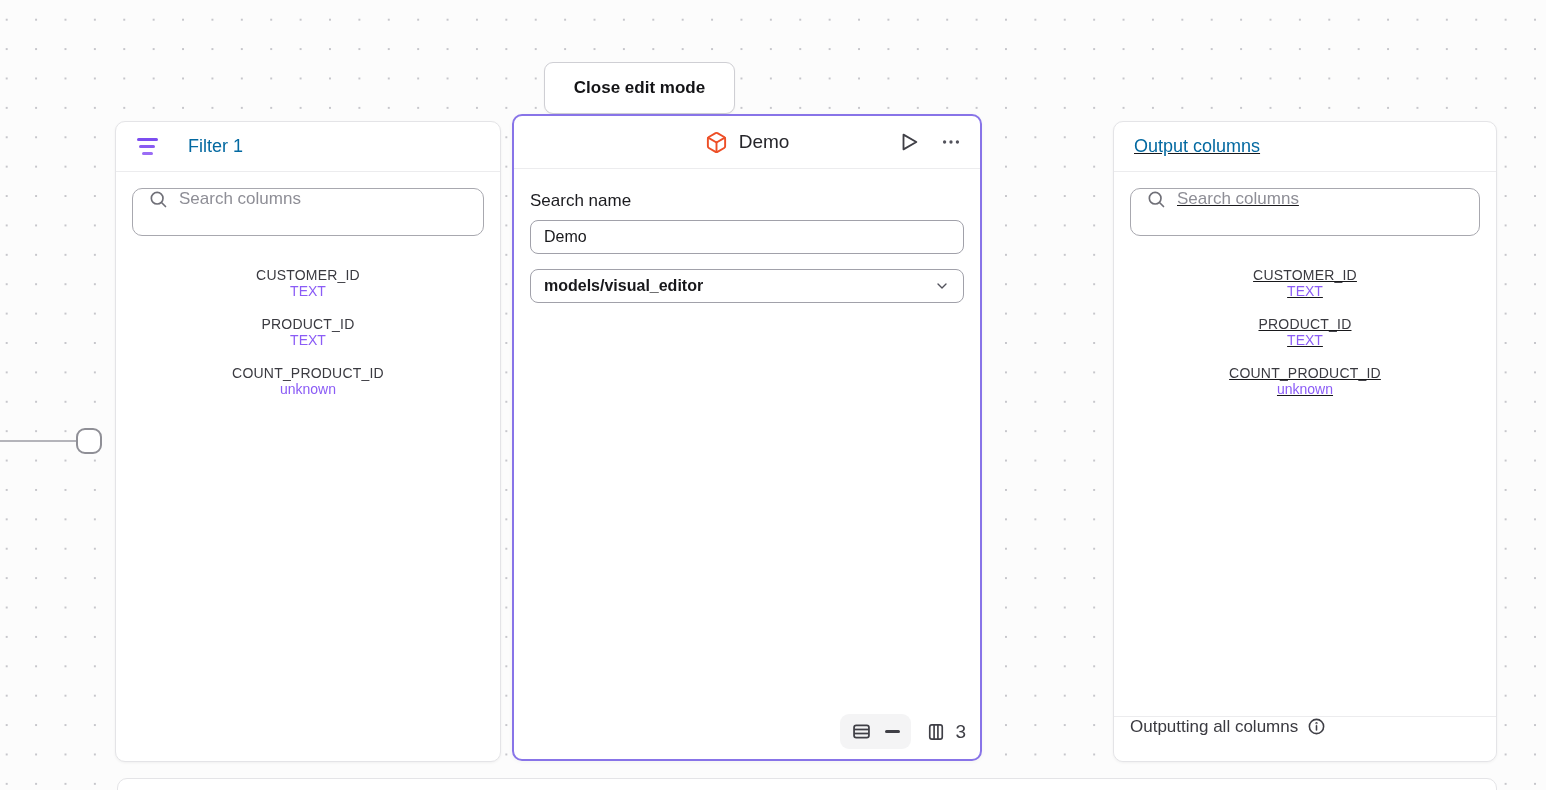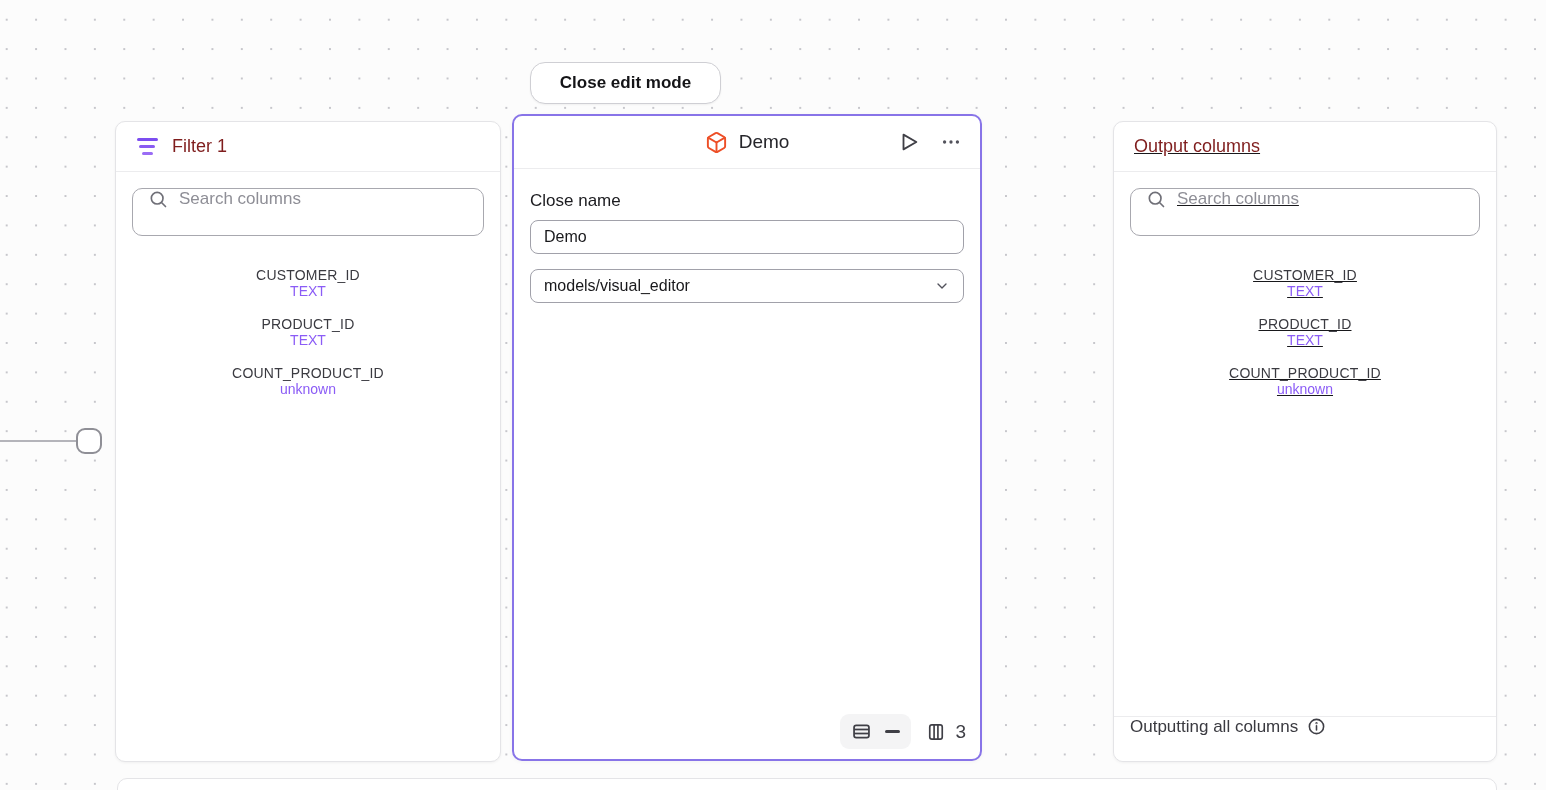--- a/index.html
+++ b/index.html
@@ -20,25 +20,25 @@
     background: #fff;
     border: 1px solid #e4e4e7;
     border-radius: 10px;
     box-shadow: 0 1px 3px rgba(0,0,0,0.05);
   }
   .panel-header {
     height: 50px;
     border-bottom: 1px solid #ececee;
     display: flex;
     align-items: center;
-    gap: 14px;
+    gap: 30px;
     padding: 0 20px;
     font-size: 18px;
     font-weight: 500;
-    color: #7f1d1d;
+    color: #0369a1;
   }
 
   
   .search-wrap {
     margin: 16px;
     height: 48px;
     border: 1.5px solid #a8a8af;
     border-radius: 10px;
     display: flex;
     align-items: flex-start;
@@ -91,21 +91,21 @@
   .text-input {
     width: 100%; height: 34px;
     border: 1px solid #a1a1aa; border-radius: 8px;
     padding: 0 13px; font-family: inherit; font-size: 16px; color: #18181b;
     outline: none; background: #fff;
   }
   .select-box {
     margin-top: 1px; height: 34px;
     border: 1px solid #a1a1aa; border-radius: 8px;
     display: flex; align-items: center; justify-content: space-between;
-    padding: 12px 13px; font-size: 16px; font-weight: 400; color: #18181b;
+    padding: 12px 13px; font-size: 16px; font-weight: 700; color: #18181b;
     background: #fff; cursor: pointer;
   }
   .mb14 { margin-bottom: 14px; }
 
   .demo-footer {
     position: absolute; right: 14px; bottom: 10px;
     display: flex; align-items: center; gap: 15px;
   }
   .rows-pill {
     background: #f4f4f5; border-radius: 9px;
@@ -122,22 +122,22 @@
     position: absolute; left: 0; right: 0; bottom: 0; height: 45px;
     border-top: 1px solid #ececee;
     display: flex; align-items: flex-start; gap: 9px;
     padding: 0 16px;
     font-size: 17px; color: #3a3a40;
     border-radius: 0 0 10px 10px; background: #fff;
   }
 
   
   #close-edit-btn {
-    position: absolute; left: 530px; top: 62px; width: 191px; height: 42px;
-    background: #fff; border: 1px solid #cfcfd4; border-radius: 15px;
+    position: absolute; left: 544px; top: 62px; width: 191px; height: 52px;
+    background: #fff; border: 1px solid #cfcfd4; border-radius: 9px;
     font-family: inherit; font-size: 17px; font-weight: 700; color: #141417;
     box-shadow: 0 1px 2px rgba(0,0,0,0.05);
     cursor: pointer;
   }
 
   
   #connector-line {
     position: absolute; left: 0; top: 440px; width: 77px; height: 2px;
     background: #b4b4ba;
   }
@@ -220,21 +220,21 @@
           <svg width="22" height="22" viewBox="0 0 24 24" fill="#52525b">
               <circle cx="5" cy="12" r="1.8"></circle>
               <circle cx="12" cy="12" r="1.8"></circle>
               <circle cx="19" cy="12" r="1.8"></circle>
             </svg>
         </span>
       </button>
     </span>
   </div>
   <div class="demo-body">
-    <label class="field-label">Close name</label>
+    <label class="field-label">Search name</label>
     <input class="text-input mb14" type="text" value="Demo" style="">
     <div class="select-box">
       <span>models/visual_editor</span>
       <span>
         <svg width="16" height="16" viewBox="0 0 24 24" fill="none" stroke="#52525b" stroke-width="2" stroke-linecap="round" stroke-linejoin="round">
             <polyline points="6 9 12 15 18 9"></polyline>
           </svg>
       </span>
     </div>
   </div>

